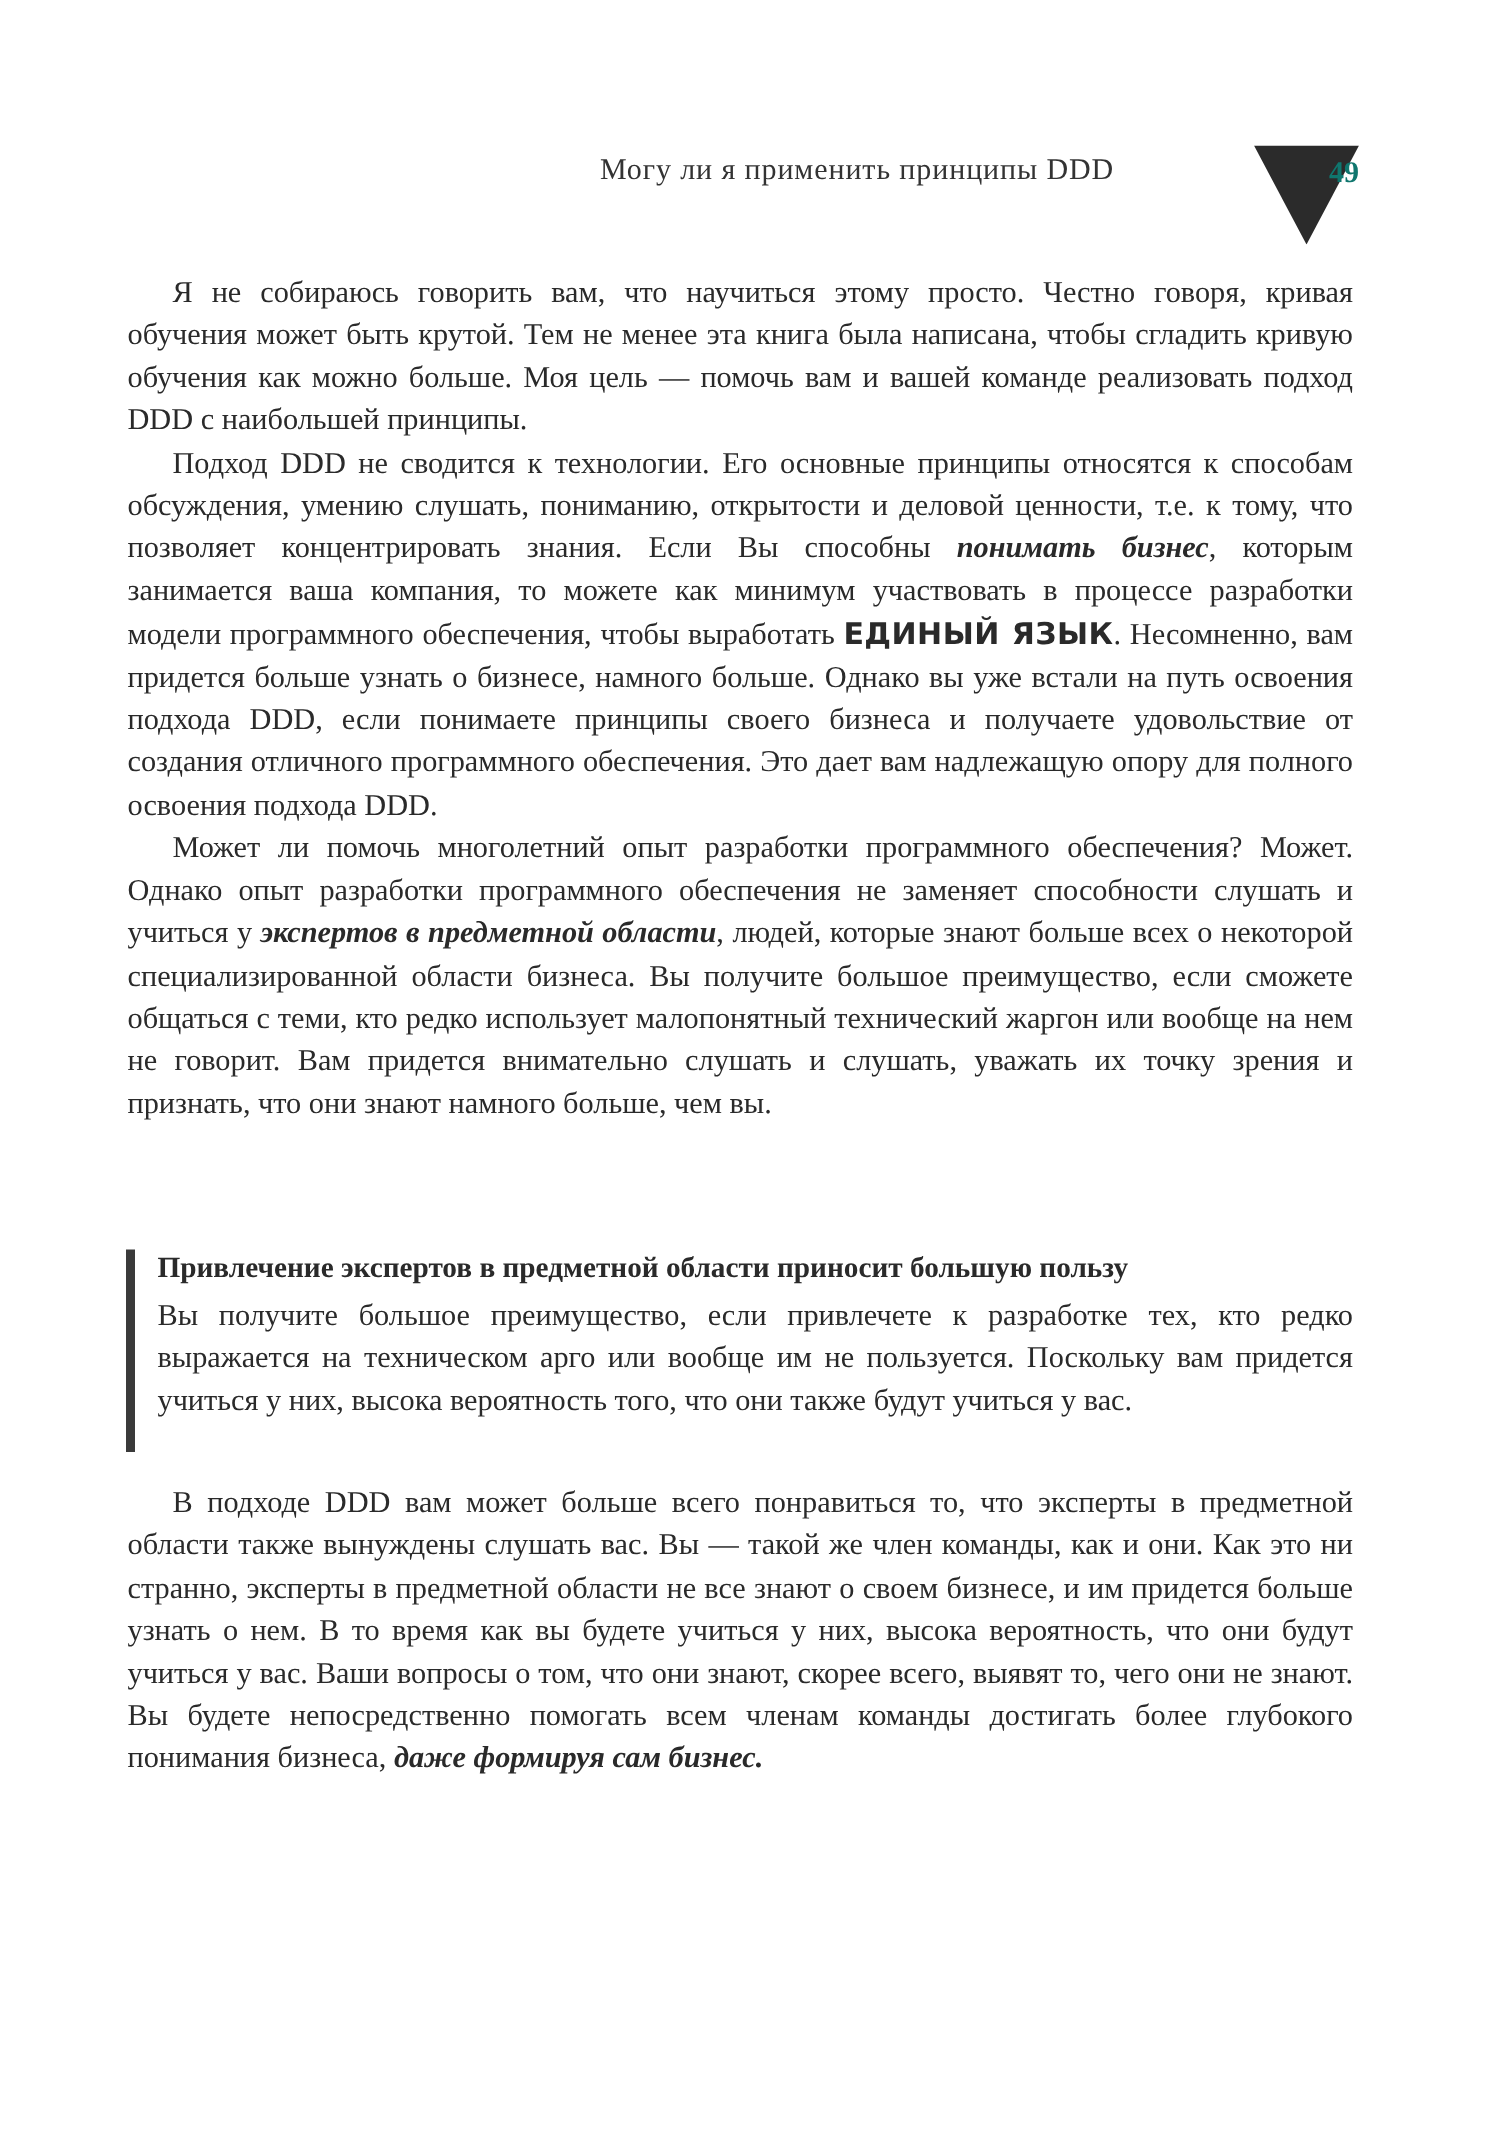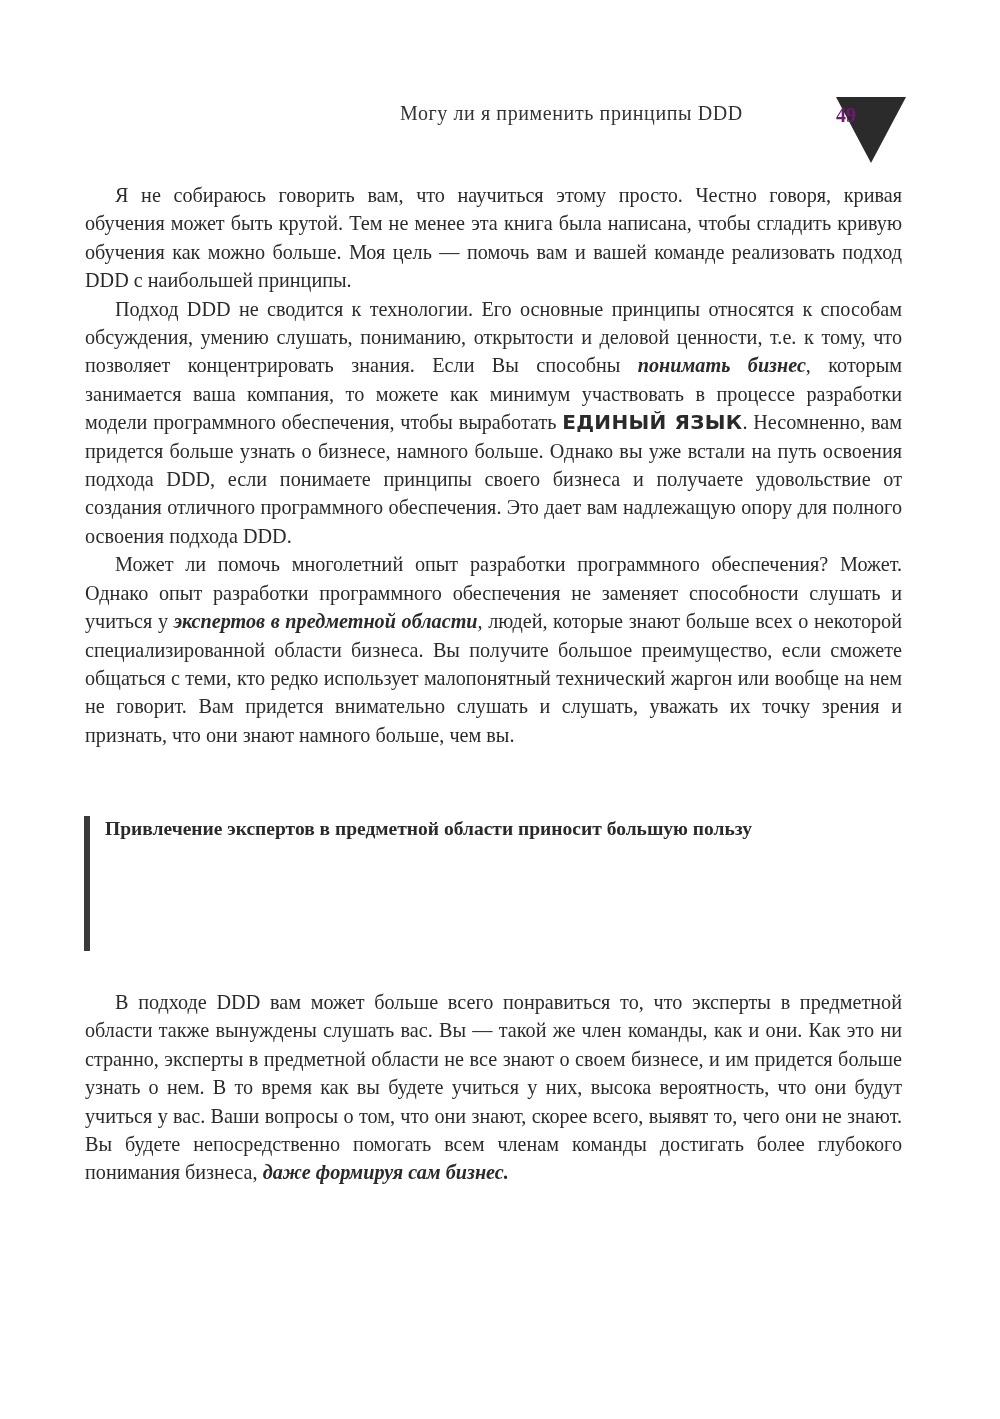--- a/index.html
+++ b/index.html
@@ -7,32 +7,32 @@
     width: 1000px; height: 1419px; background: #ffffff; position: relative; overflow: hidden;
     font-family: "Liberation Serif", "DejaVu Serif", serif; color: #2a2a2a;
   }
   .running-head {
     position: absolute; top: 102px; left: 400px; width: 400px;
     font-size: 20px; letter-spacing: 0.6px; color: #333; white-space: nowrap;
   }
   .page-marker { position: absolute; left: 836px; top: 97px; width: 70px; height: 66px; }
   .page-marker svg { display: block; }
   .page-number {
-    position: absolute; left: 0; top: 7px; width: 70px; text-align: left;
-    color: #701a75; font-weight: bold; font-size: 20px;
+    position: absolute; left: 0; top: 7px; width: 70px; text-align: right;
+    color: #0f766e; font-weight: bold; font-size: 20px;
   }
   .body-text {
     position: absolute; left: 85px; width: 817px;
     font-size: 20.2px; line-height: 28.4px; text-align: justify; hyphens: manual;
   }
   .body-text p { margin: 0; text-indent: 30px; }
   .em { font-style: italic; font-weight: bold; }
   .term { font-family: "DejaVu Sans", sans-serif; font-weight: bold; font-size: 20px; letter-spacing: 0.3px; }
   .sidebar {
-    position: absolute; left: 84px; top: 816px; width: 818px; height: 135px;
+    position: absolute; left: 84px; top: 833px; width: 818px; height: 135px;
   }
   .sidebar-bar { position: absolute; left: 0; top: 0; width: 6px; height: 135px; background: #3a3a3a; }
   .sidebar-title {
     position: absolute; left: 21px; top: 0px; font-weight: bold; font-size: 19.5px; line-height: 26px;
     color: #2a2a2a; white-space: nowrap;
   }
   .sidebar-body {
     position: absolute; left: 21px; top: 30px; width: 797px;
     font-size: 20.2px; line-height: 28.4px; text-align: justify;
   }
@@ -51,17 +51,18 @@
 
 <div class="body-text" style="top:181px;">
   <p><span>Я не собираюсь говорить вам, что научиться этому просто. Честно говоря, кривая обучения может быть крутой. Тем не менее эта книга была написана, чтобы сгладить кривую обучения как можно больше. Моя цель — помочь вам и вашей команде реализовать подход DDD с наибольшей принципы.</span></p>
   <p><span>Подход DDD не сводится к технологии. Его основные принципы относятся к способам обсуждения, умению слушать, пониманию, открытости и деловой ценности, т.е. к тому, что позволяет концентрировать знания. Если Вы способны </span><span class="em">понимать бизнес</span><span>, которым занимается ваша компания, то можете как минимум участвовать в процессе разработки модели программного обеспечения, чтобы выработать </span><span class="term">ЕДИНЫЙ ЯЗЫК</span><span>. Несомненно, вам придется больше узнать о бизнесе, намного больше. Однако вы уже встали на путь освоения подхода DDD, если понимаете принципы своего бизнеса и получаете удовольствие от создания отличного программного обеспечения. Это дает вам надлежащую опору для полного освоения подхода DDD.</span></p>
   <p><span>Может ли помочь многолетний опыт разработки программного обеспечения? Может. Однако опыт разработки программного обеспечения не заменяет способности слушать и учиться у </span><span class="em">экспертов в предметной области</span><span>, людей, которые знают больше всех о некоторой специализированной области бизнеса. Вы получите большое преимущество, если сможете общаться с теми, кто редко использует малопонятный технический жаргон или вообще на нем не говорит. Вам придется внимательно слушать и слушать, уважать их точку зрения и признать, что они знают намного больше, чем вы.</span></p>
 </div>
 
 <div class="sidebar">
   <div class="sidebar-bar"></div>
   <div class="sidebar-title">Привлечение экспертов в предметной области приносит большую пользу</div>
+  <div class="sidebar-body">Вы получите большое преимущество, если привлечете к разработке тех, кто редко выражается на техническом арго или вообще им не пользуется. Поскольку вам придется учиться у них, высока вероятность того, что они также будут учиться у вас.</div>
 </div>
 
 <div class="body-text" style="top:988px;">
   <p><span>В подходе DDD вам может больше всего понравиться то, что эксперты в предметной области также вынуждены слушать вас. Вы — такой же член команды, как и они. Как это ни странно, эксперты в предметной области не все знают о своем бизнесе, и им придется больше узнать о нем. В то время как вы будете учиться у них, высока вероятность, что они будут учиться у вас. Ваши вопросы о том, что они знают, скорее всего, выявят то, чего они не знают. Вы будете непосредственно помогать всем членам команды достигать более глубокого понимания бизнеса, </span><span class="em">даже формируя сам бизнес.</span></p>
 </div>
 
 </body></html>

